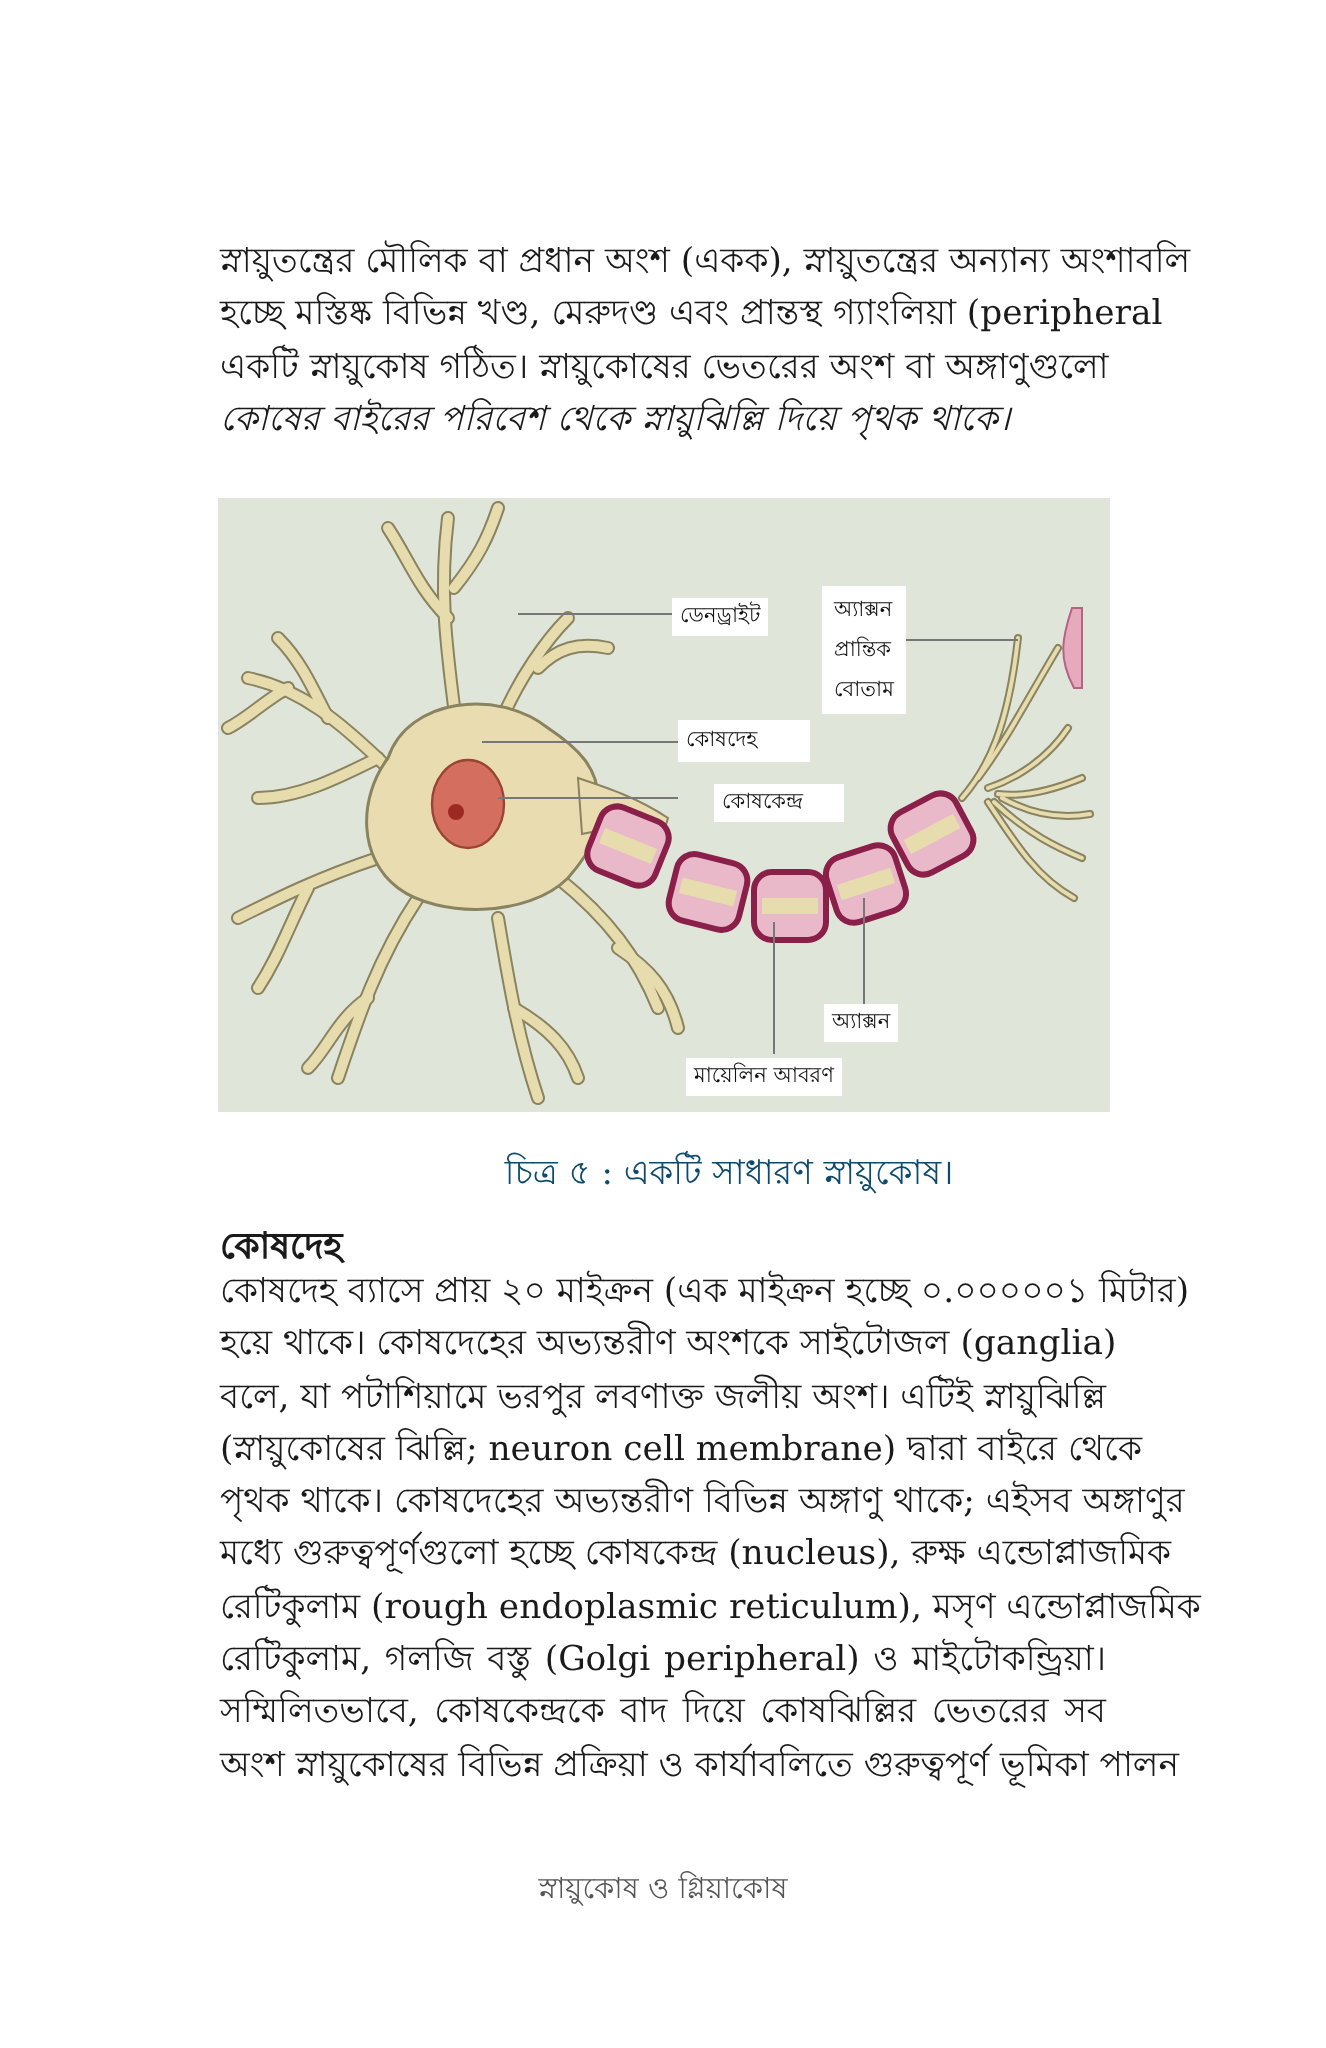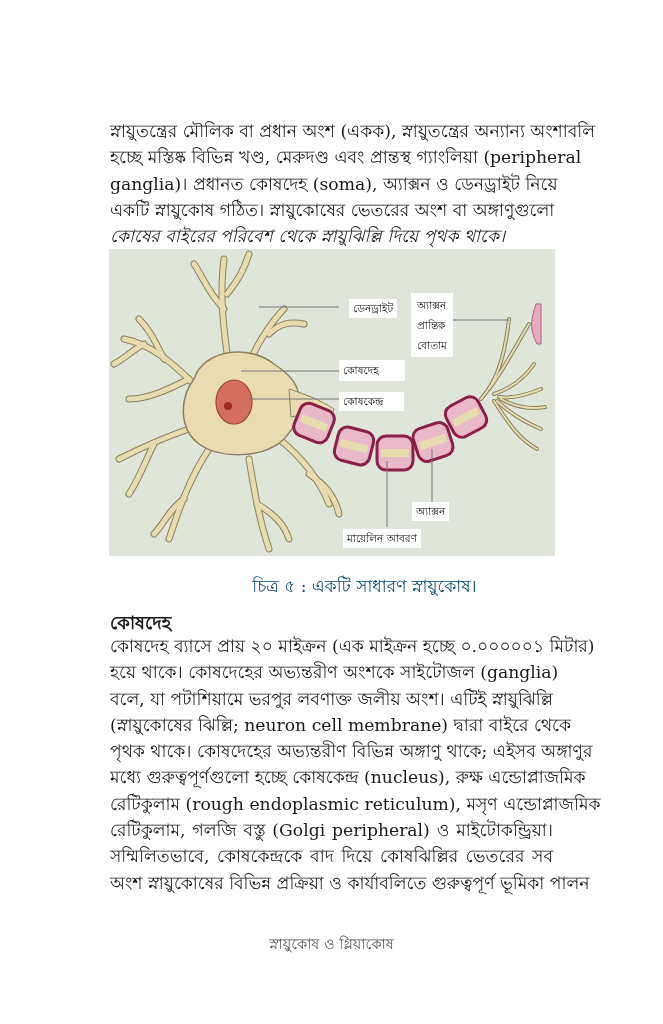--- a/index.html
+++ b/index.html
@@ -24,21 +24,20 @@
             font-size: 14.5px; color: #555; }
 </style>
 </head>
 <body>
 
 <div class="page">
 
   <div class="para" id="p1">
     <span class="ln">স্নায়ুতন্ত্রের মৌলিক বা প্রধান অংশ (একক), স্নায়ুতন্ত্রের অন্যান্য অংশাবলি</span>
     <span class="ln">হচ্ছে মস্তিষ্ক বিভিন্ন খণ্ড, মেরুদণ্ড এবং প্রান্তস্থ গ্যাংলিয়া (peripheral</span>
-    <span class="ln">ganglia)। প্রধানত কোষদেহ (soma), অ্যাক্সন ও ডেনড্রাইট নিয়ে</span>
     <span class="ln">একটি স্নায়ুকোষ গঠিত। স্নায়ুকোষের ভেতরের অংশ বা অঙ্গাণুগুলো</span>
     <span class="ln last">কোষের বাইরের পরিবেশ থেকে স্নায়ুঝিল্লি দিয়ে পৃথক থাকে।</span>
   </div>
 
   <div class="figure">
     <svg width="446" height="307" viewBox="0 0 446 307">
 
       <g stroke="#8a8360" stroke-width="7" fill="none" stroke-linecap="round">
         <path d="M120,120 C115,80 110,50 115,10"></path>
         <path d="M115,60 C100,45 95,30 85,15"></path>
@@ -130,28 +129,28 @@
 
       <g stroke="#777" stroke-width="1">
         <line x1="150" y1="58" x2="230" y2="58"></line>
         <line x1="132" y1="122" x2="230" y2="122"></line>
         <line x1="140" y1="150" x2="230" y2="150"></line>
         <line x1="342" y1="71" x2="400" y2="71"></line>
         <line x1="278" y1="212" x2="278" y2="278"></line>
         <line x1="323" y1="200" x2="323" y2="260"></line>
       </g>
     </svg>
-    <div class="lbl" style="left:240px; top:50px;">ডেনড্রাইট</div>
+    <div class="lbl" style="left:227px; top:50px;">ডেনড্রাইট</div>
     <div class="lbl" style="left:302px; top:44px; line-height:20px; padding:2px 6px;">
       <div>অ্যাক্সন</div>
       <div>প্রান্তিক</div>
       <div>বোতাম</div>
     </div>
     <div class="lbl" style="left:230px; top:111px; padding:4px 8px 4px 4px; width:54px;">কোষদেহ</div>
-    <div class="lbl" style="left:230px; top:143px; padding:3px 20px 3px 4px;">কোষকেন্দ্র</div>
+    <div class="lbl" style="left:248px; top:143px; padding:3px 20px 3px 4px;">কোষকেন্দ্র</div>
     <div class="lbl" style="left:303px; top:253px;">অ্যাক্সন</div>
     <div class="lbl" style="left:234px; top:280px;">মায়েলিন আবরণ</div>
   </div>
 
   <div class="caption">চিত্র ৫ : একটি সাধারণ স্নায়ুকোষ।</div>
 
   <h3 class="heading">কোষদেহ</h3>
 
   <div class="para" id="p2">
     <span class="ln">কোষদেহ ব্যাসে প্রায় ২০ মাইক্রন (এক মাইক্রন হচ্ছে ০.০০০০০১ মিটার)</span>

